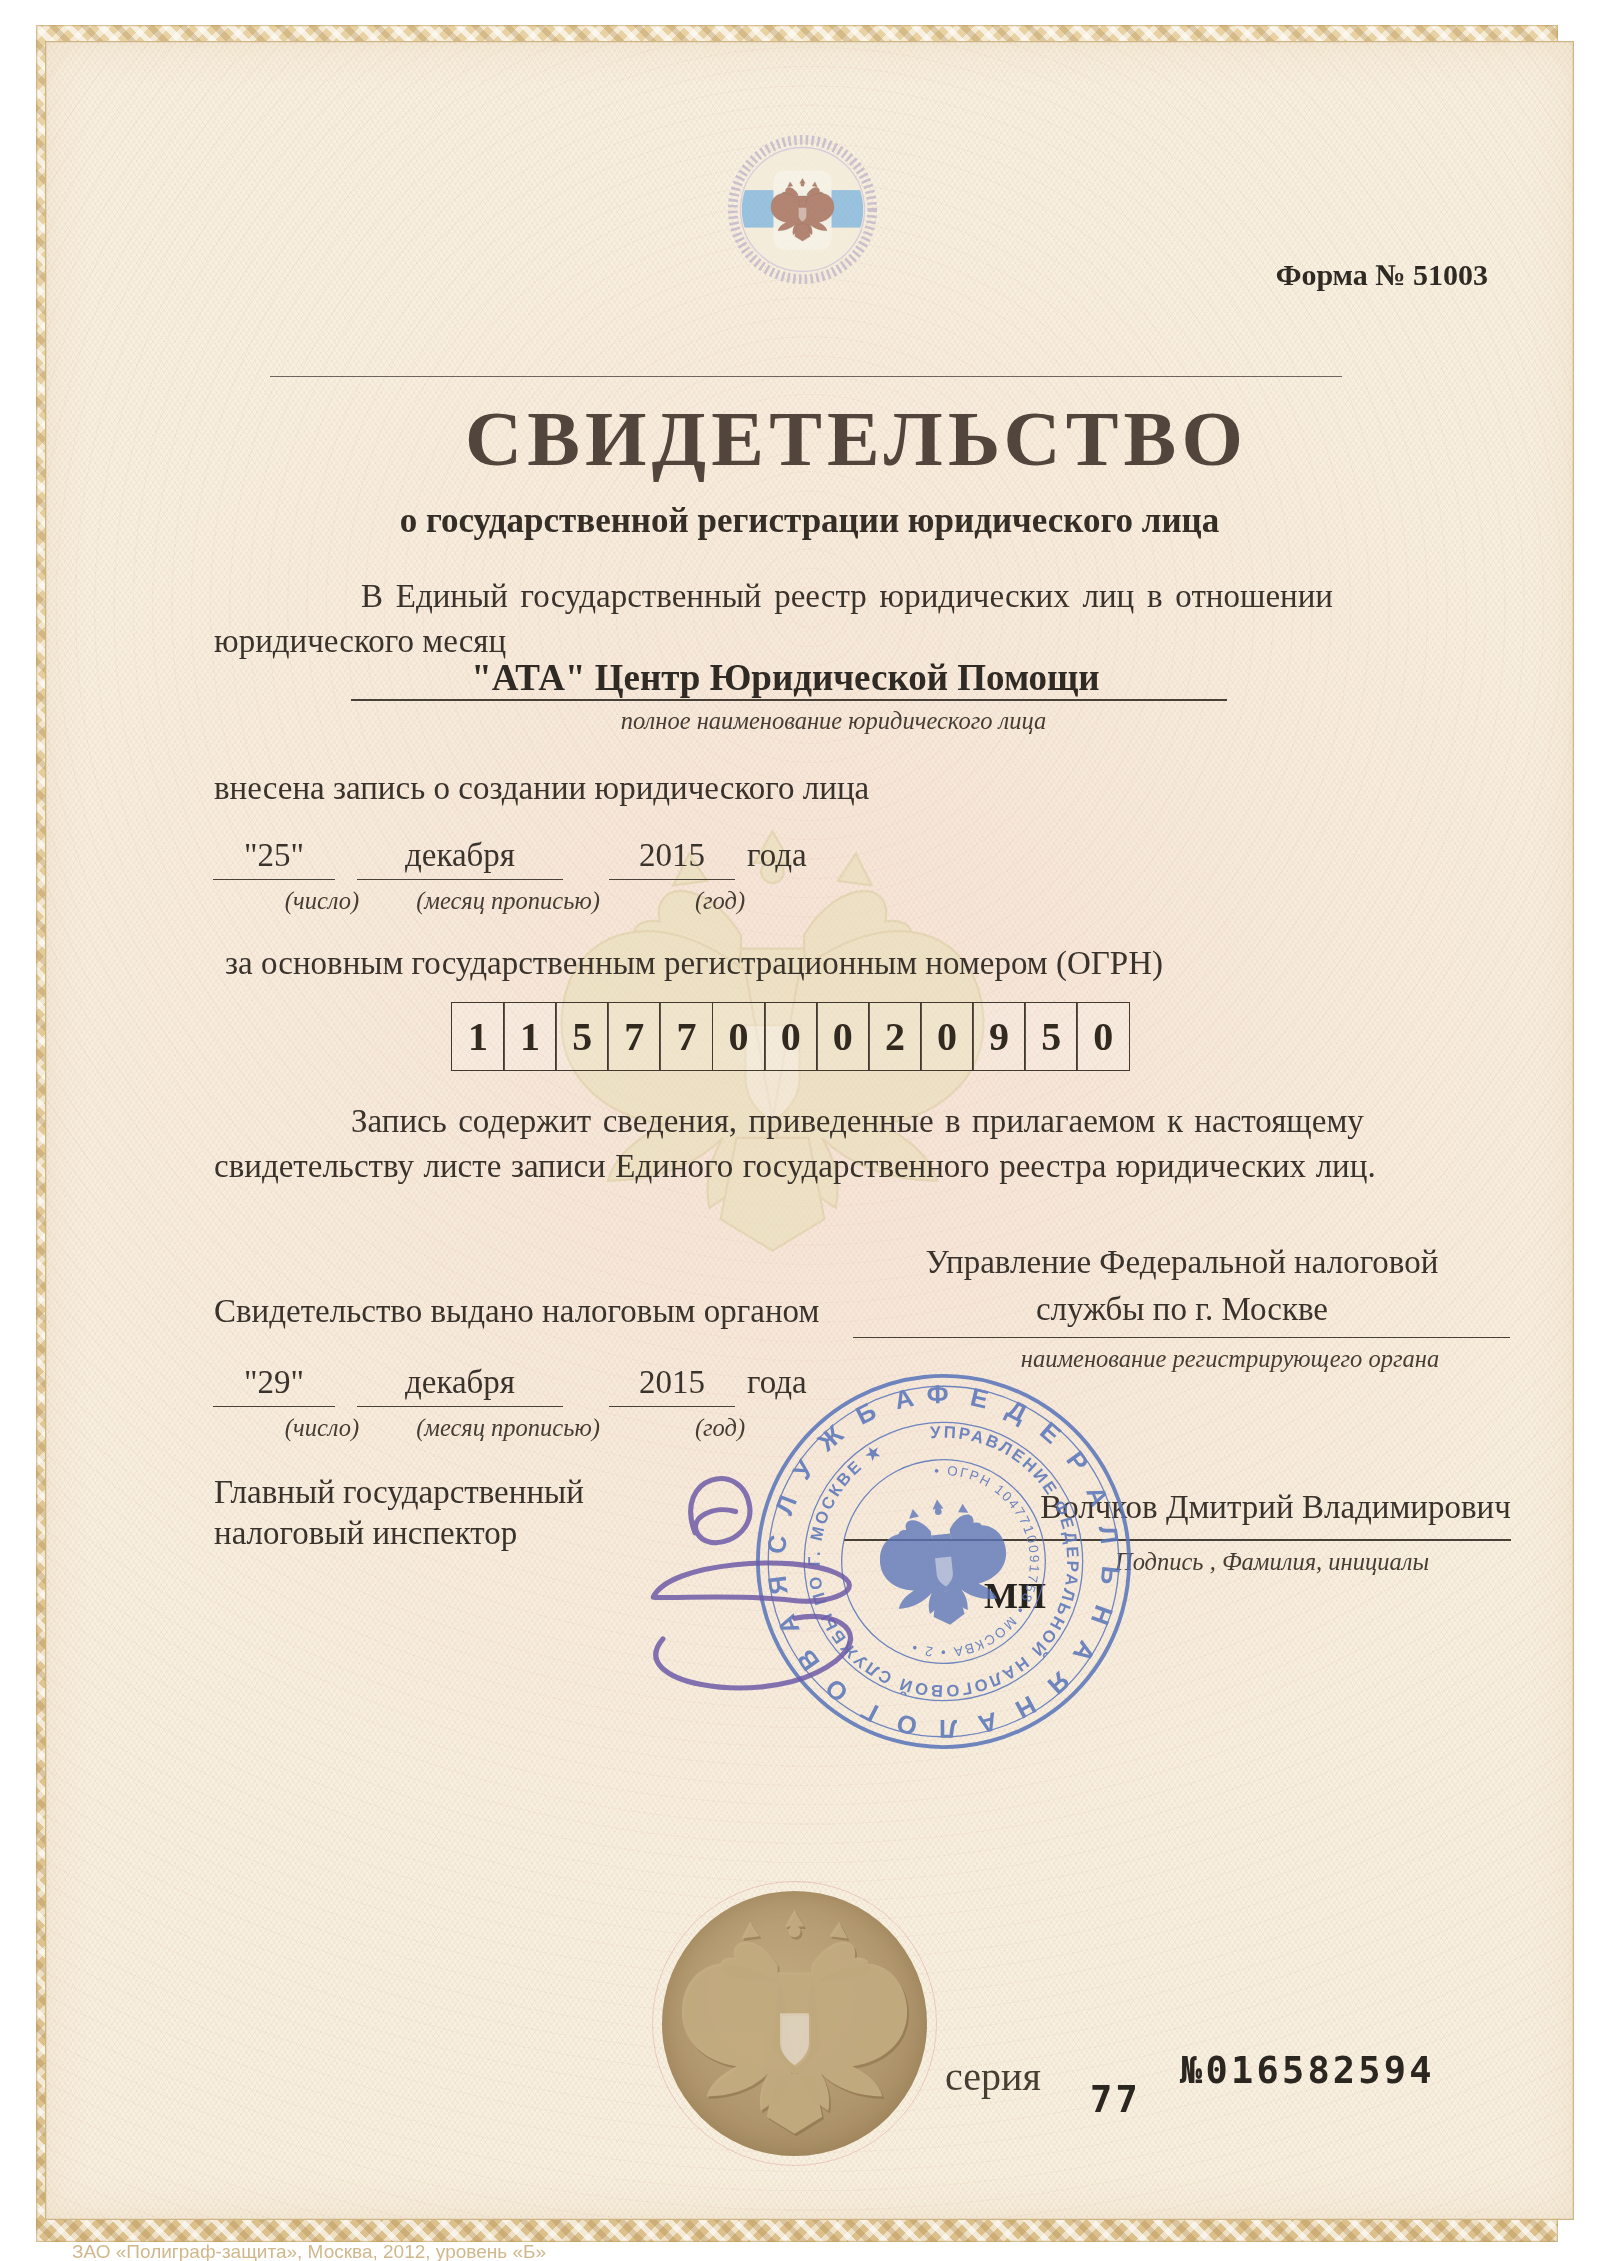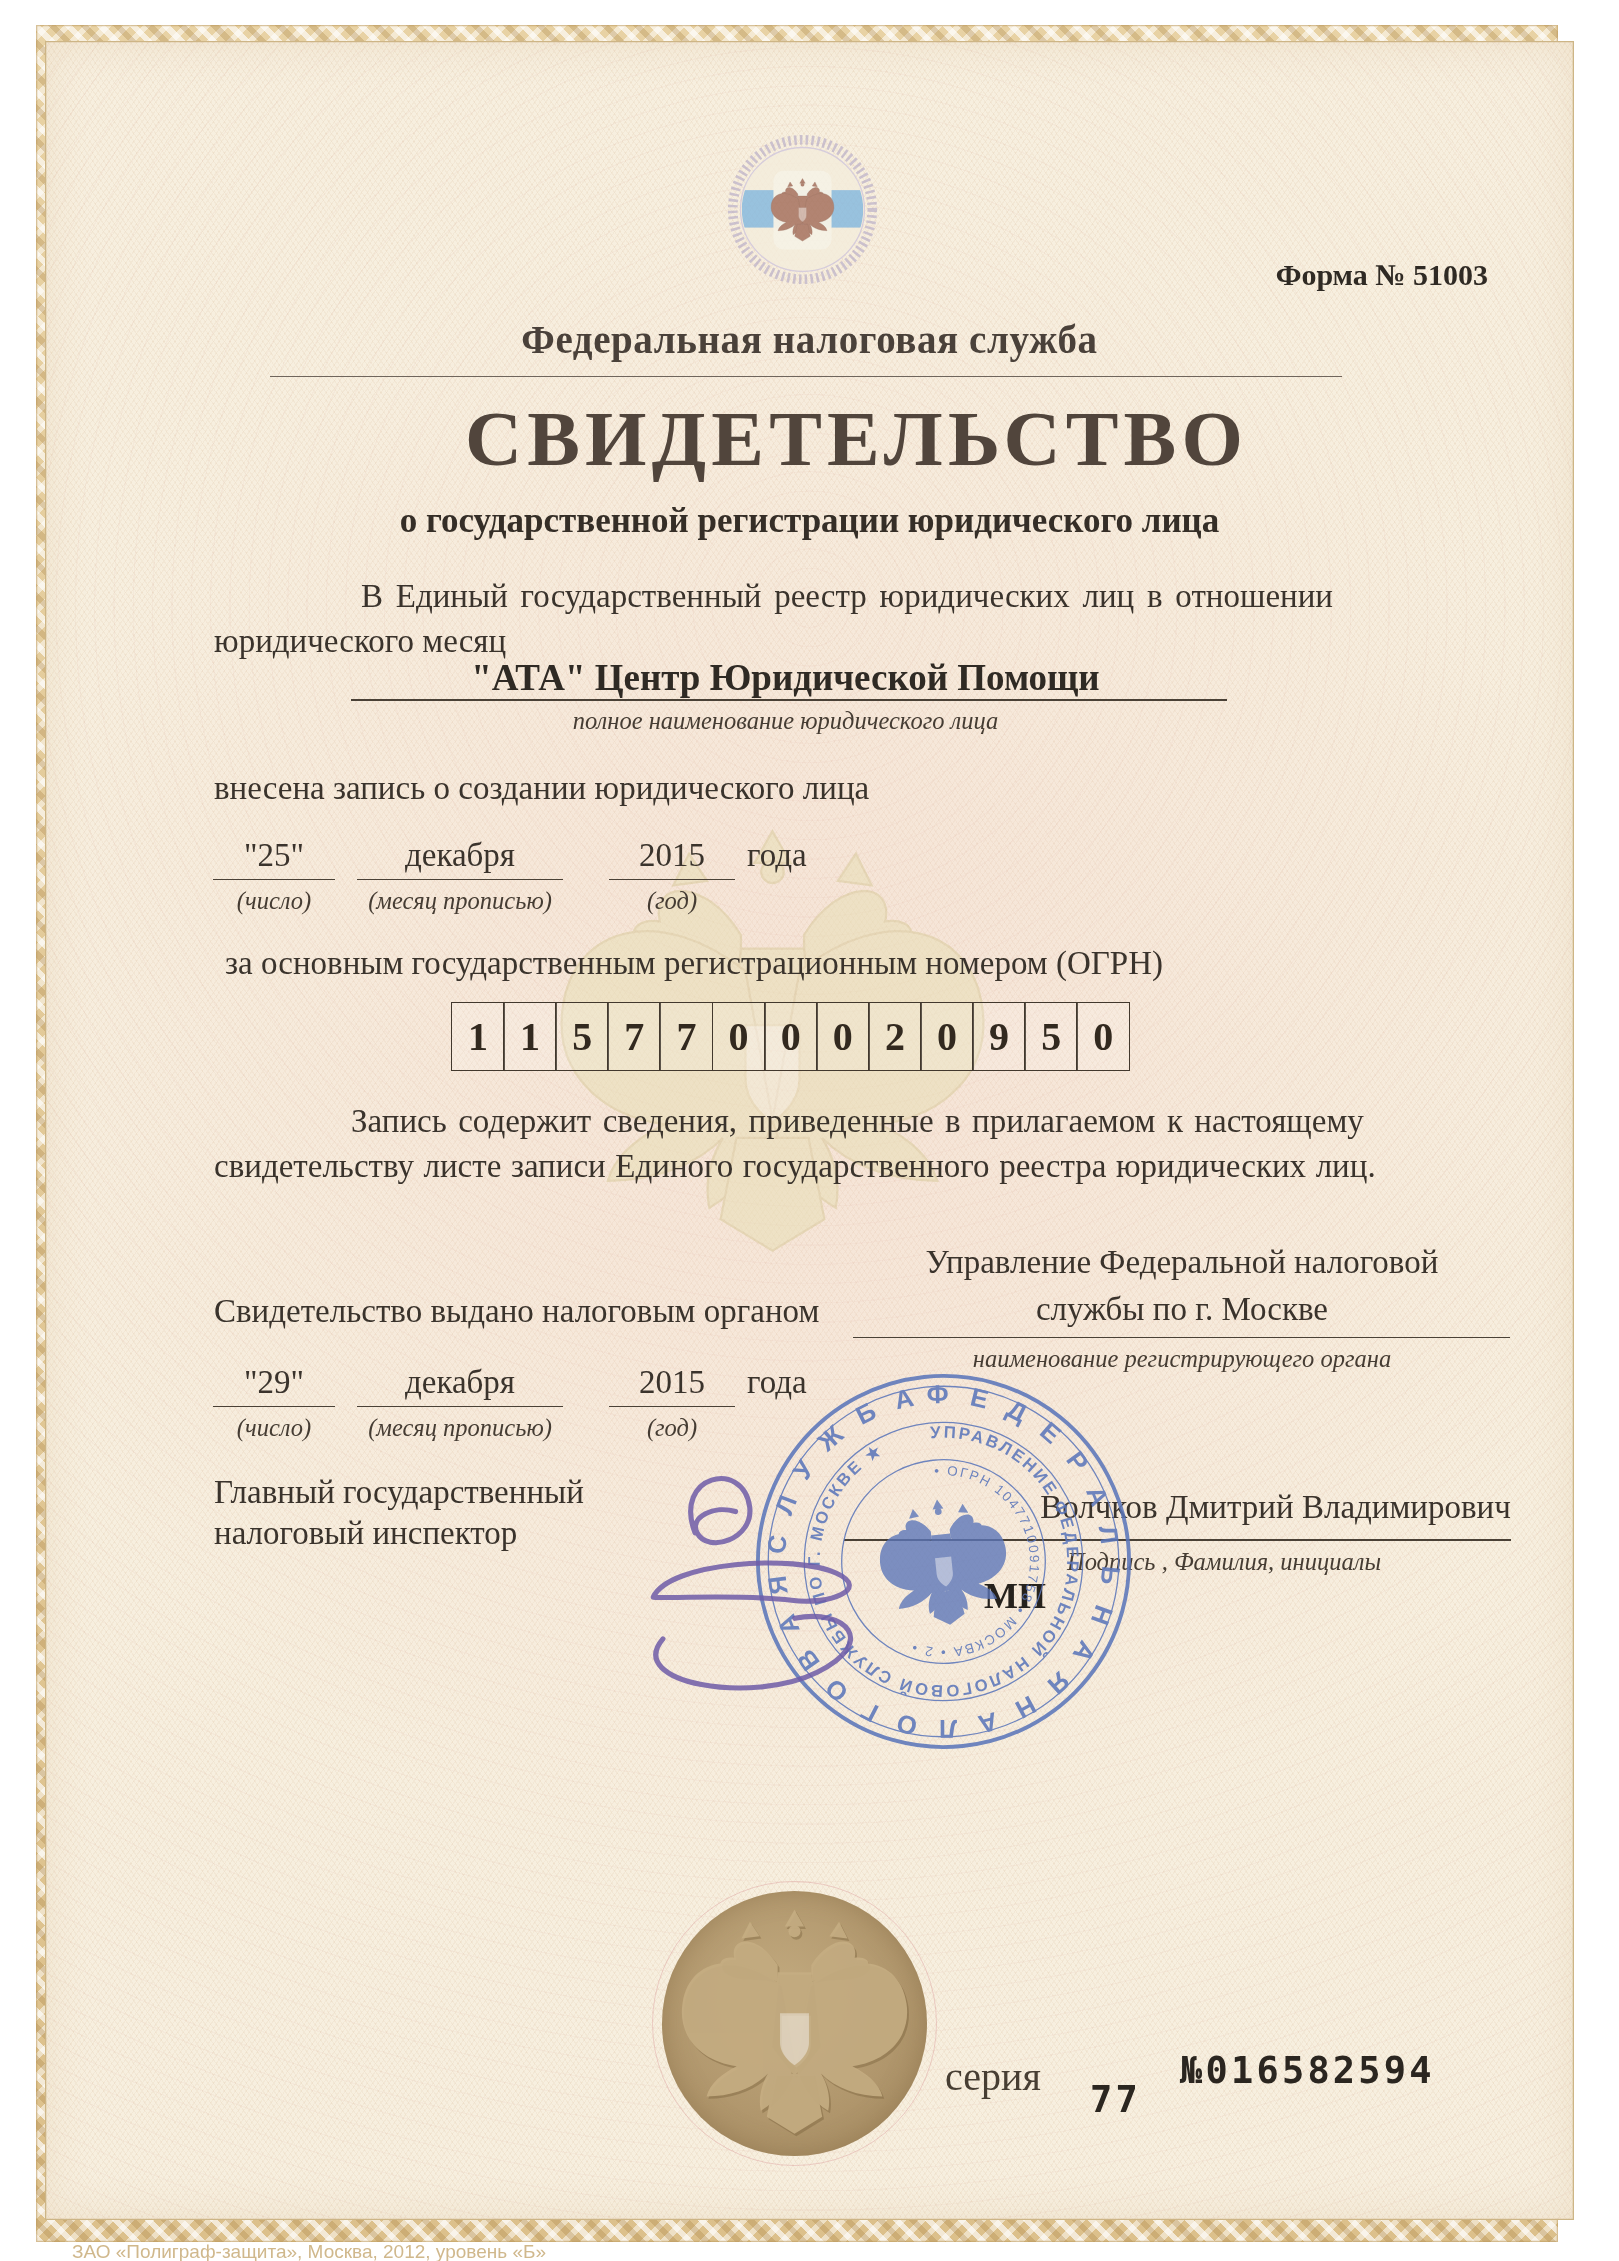--- a/index.html
+++ b/index.html
@@ -26,21 +26,21 @@
     background-image:
       radial-gradient(circle at 50% 46%, rgba(242,198,192,0.30), rgba(242,198,192,0.12) 34%, rgba(242,198,192,0) 60%),
       repeating-radial-gradient(circle at 50% 26%, rgba(222,178,166,0.10) 0 1.3px, rgba(0,0,0,0) 1.3px 19.3px),
       repeating-linear-gradient(55deg, rgba(206,170,132,0.11) 0 1px, rgba(0,0,0,0) 1px 4.5px),
       repeating-linear-gradient(-55deg, rgba(206,170,132,0.11) 0 1px, rgba(0,0,0,0) 1px 4.5px);
     box-shadow: inset 0 0 0 1.3px #cdb586, inset 0 0 39px rgba(214,184,140,0.25);
   }
   .abs { position:absolute; white-space:nowrap; }
   .rule { position:absolute; height:0; border-bottom:1.9px solid #4a4136; }
   .rule.thin { border-bottom:1.3px solid #6f655c; }
-  .cap { font-style:italic; font-size:24.5px; color:#453c33; }
+  .cap { font-style:italic; font-size:24.5px; color:#453c33;padding-left:48px; }
 
   .form-number { font-size:30px; font-weight:bold; color:#2f2a24; }
   .agency { font-size:39px; font-weight:bold; color:#4a413a; letter-spacing:0.6px; }
   .doc-title { font-size:79px; font-weight:bold; color:#51453c; letter-spacing:5.2px;padding-left:47px; }
   .subtitle { font-size:35px; font-weight:bold; color:#352e27; }
   .body-t { font-size:33px; color:#3a332c; }
   .company { font-size:37px; font-weight:bold; color:#2f2a24; }
   .mp { font-size:36px; font-weight:bold; color:#26221d; }
 
   .ogrn-row { position:absolute; left:451px; top:1002px; display:flex; }
@@ -106,21 +106,20 @@
         <circle r="94"></circle>
       </clipPath>
     <g clip-path="url(#embclip)">
       <rect x="-94" y="-30" width="188" height="58" fill="#74b0de" opacity="0.85"></rect>
       <rect x="-45" y="-60" width="90" height="122" rx="16" fill="#f7f3e8" opacity="0.95"></rect>
     </g>
     <use href="#eagle" transform="scale(0.52)" fill="#a6725f" stroke="#8d5f50" stroke-width="1"></use>
   </svg>
 
   <div class="abs form-number" style="right:131px; top:258px;">Форма  № 51003</div>
-  <div class="abs agency" style="left:0; width:1619px; text-align:center; top:317px;">Федеральная налоговая служба</div>
   <div class="rule thin" style="left:270px; width:1072px; top:376px;"></div>
   <div class="abs doc-title" style="left:0; width:1619px; text-align:center; top:394px;">СВИДЕТЕЛЬСТВО</div>
   <div class="abs subtitle" style="left:0; width:1619px; text-align:center; top:501px;">о государственной регистрации юридического лица</div>
 
   <div class="abs body-t" style="left:361px; top:578px; word-spacing:4.5px;">В Единый государственный реестр юридических лиц в отношении</div>
   <div class="abs body-t" style="left:214px; top:623px;">юридического месяц</div>
 
   <div class="abs company" style="left:0; width:1571px; text-align:center; top:656px;">"АТА" Центр Юридической Помощи</div>
   <div class="rule" style="left:351px; width:876px; top:699px; border-bottom-width:2.6px;"></div>
   <div class="abs cap" style="left:0; width:1571px; text-align:center; top:707px;">полное наименование юридического лица</div>

